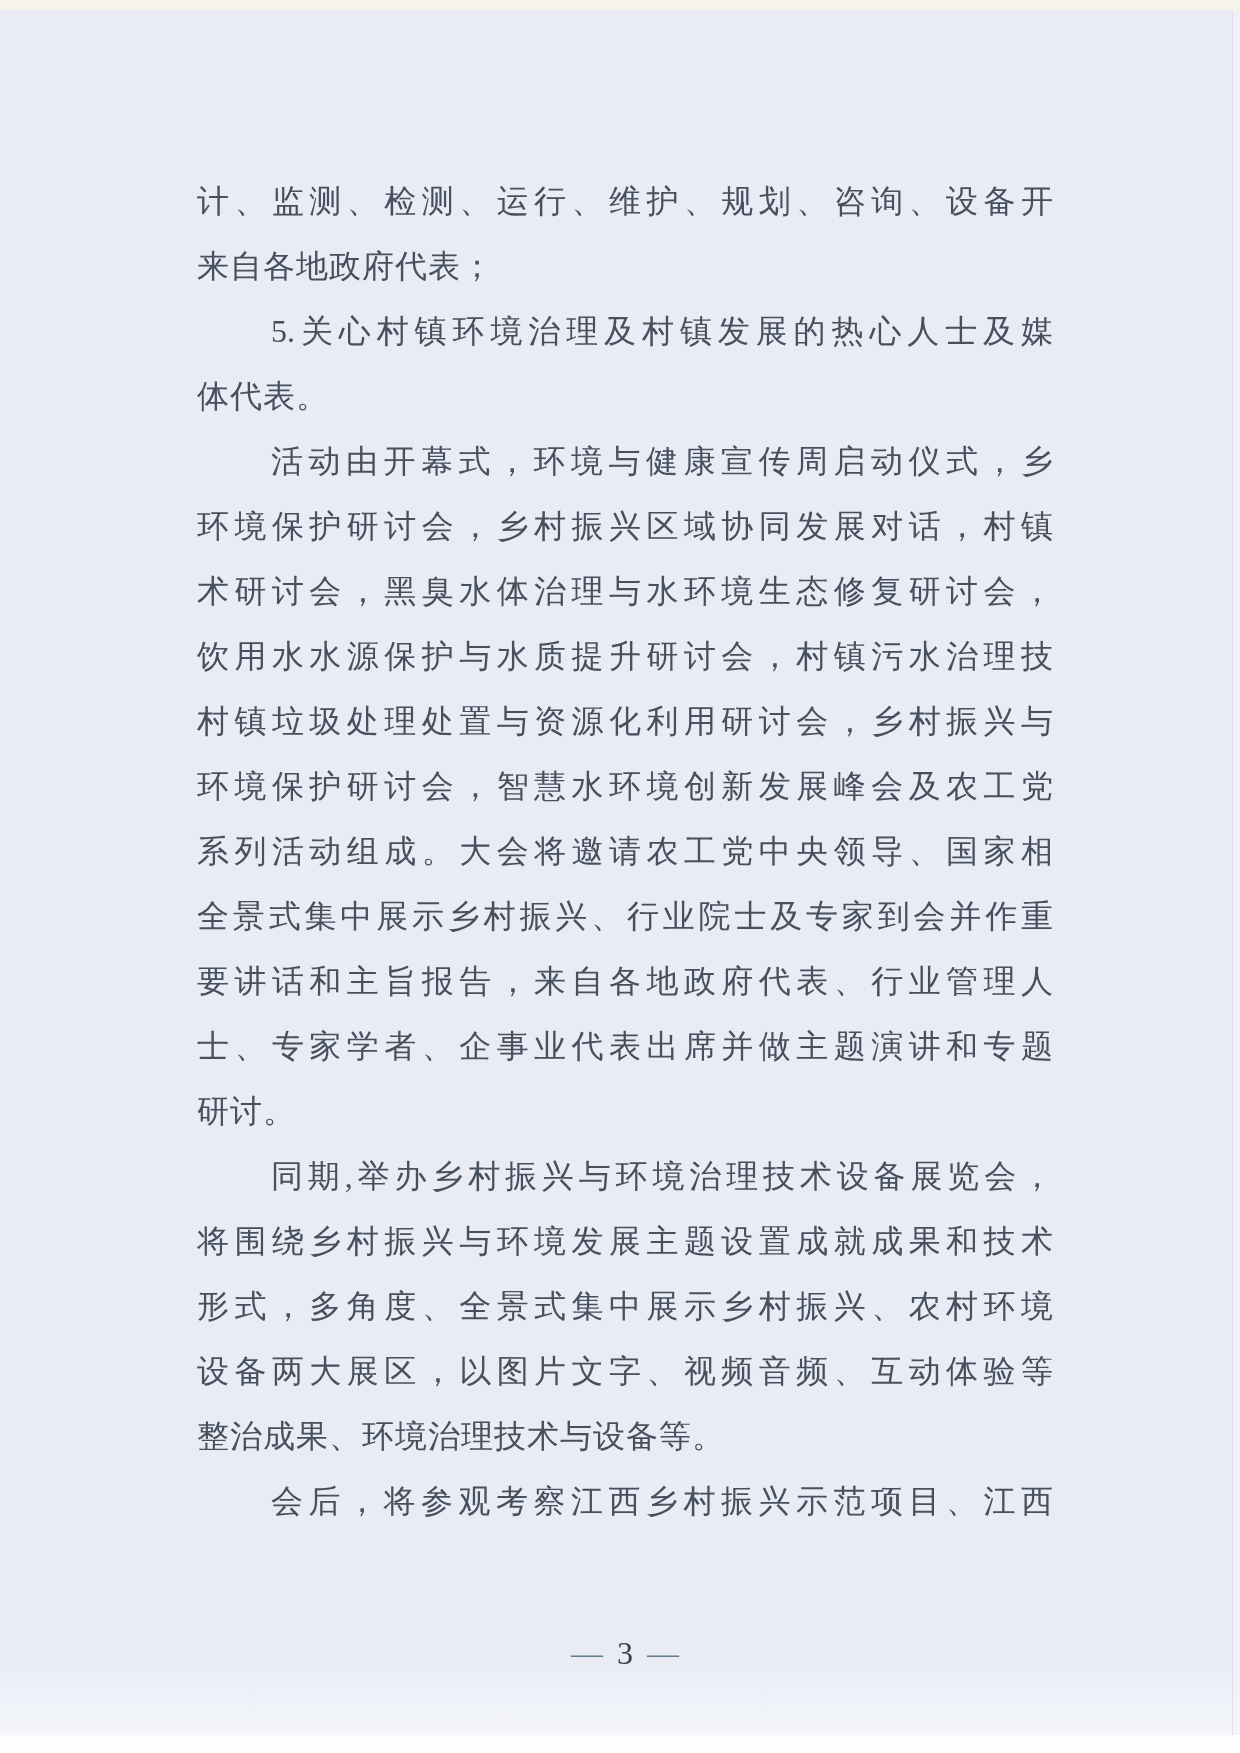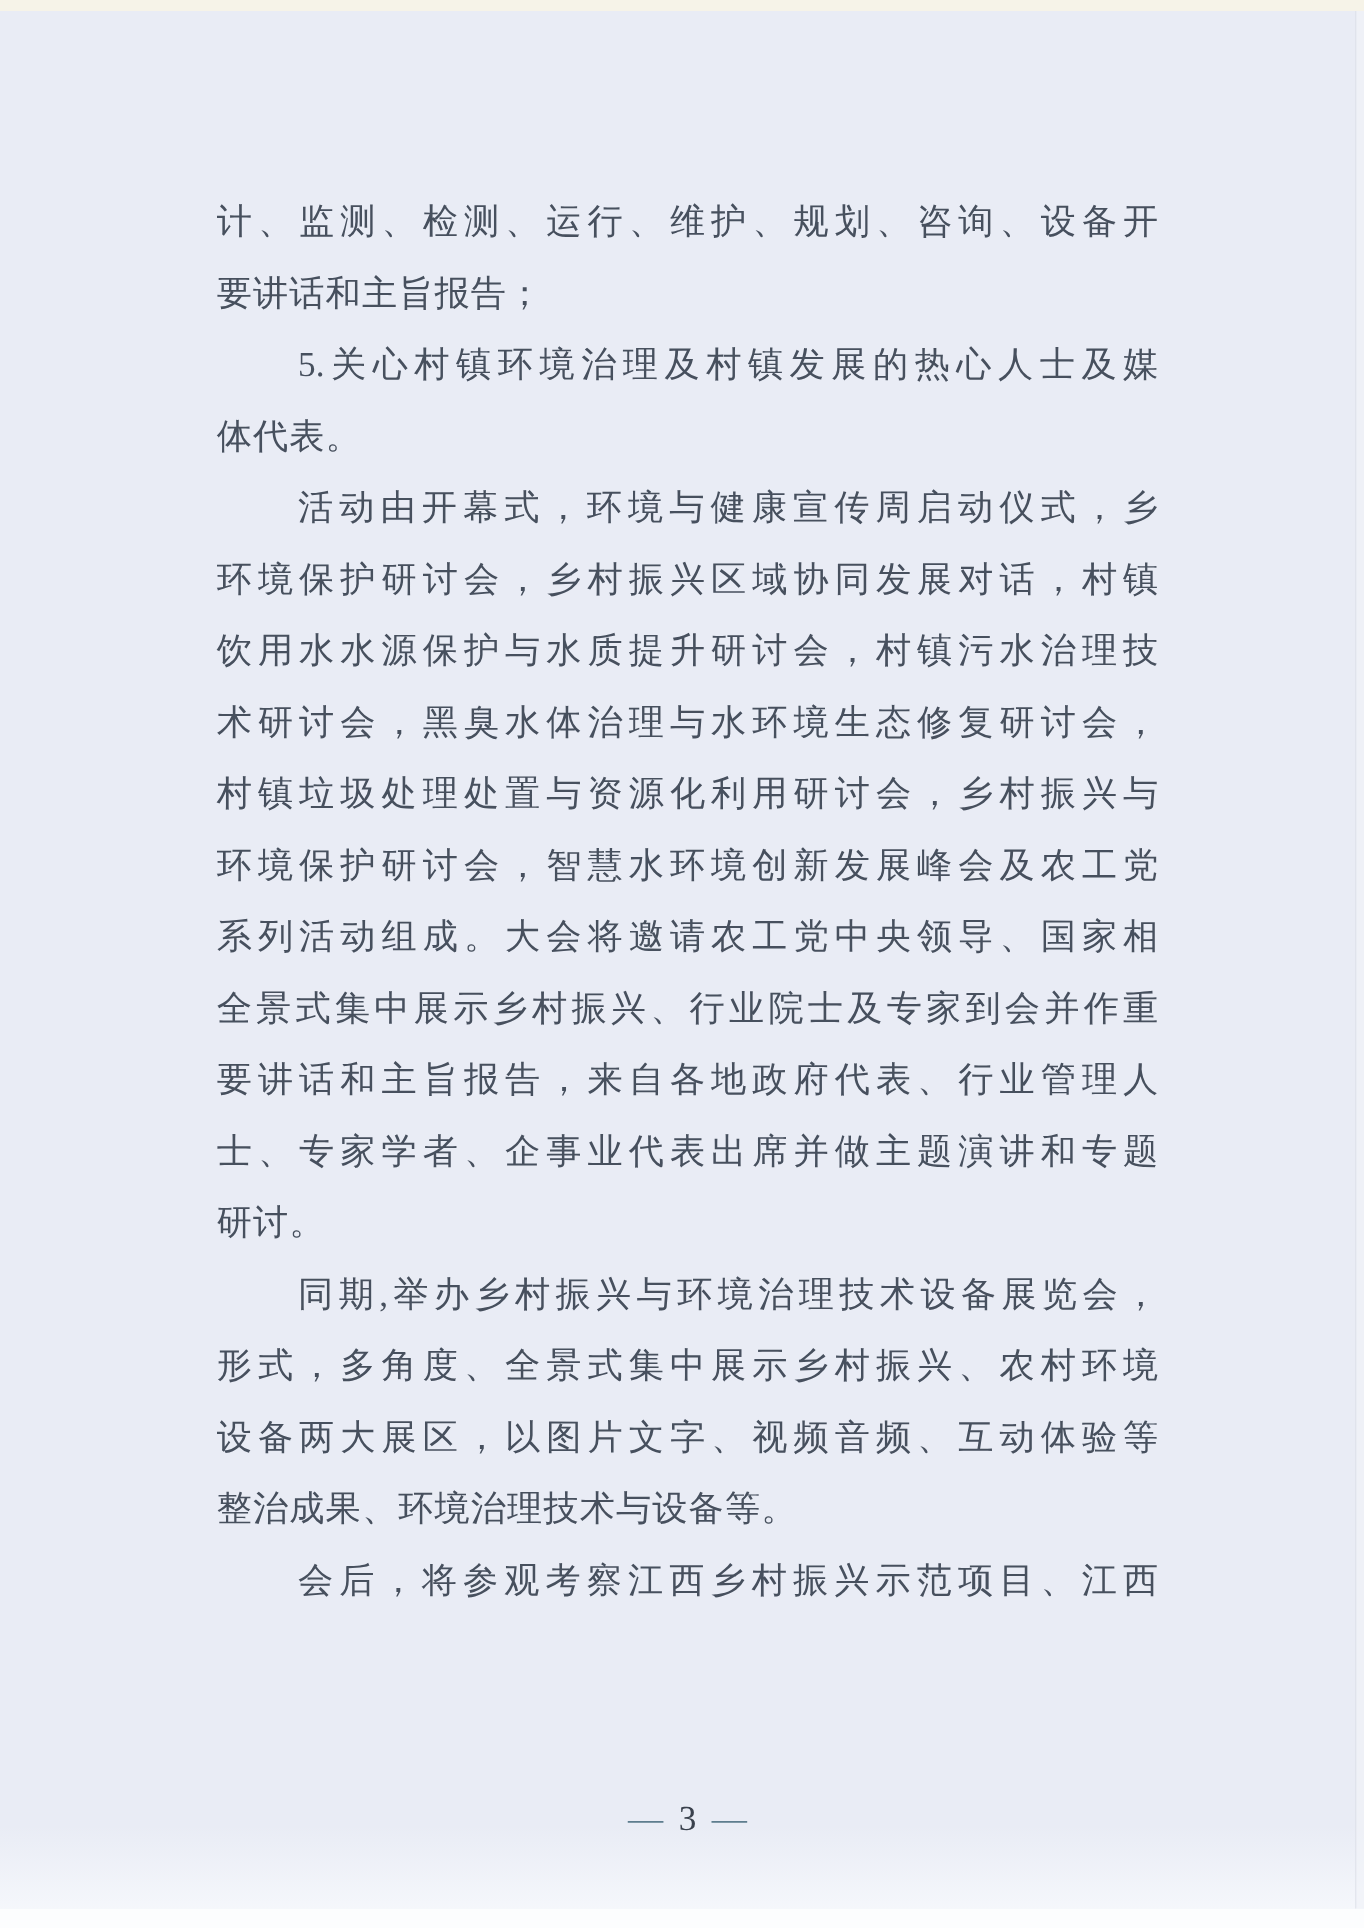--- a/index.html
+++ b/index.html
@@ -98,35 +98,36 @@
 <body>
 
 <div class="paper" style="background: rgb(233, 236, 245);">
   <div class="top-strip" style="background: rgb(246, 243, 232);"></div>
   <div class="bottom-fade"></div>
   <div class="bottom-strip" style="background: rgb(252, 253, 254);"></div>
   <div class="right-edge"></div>
 
   <div class="doc-body">
       <div class="line j">计、监测、检测、运行、维护、规划、咨询、设备开</div>
-      <div class="line">要讲话和主旨报告；</div>
+      <div class="line">来自各地政府代表；</div>
       <div class="line j ind">5.关心村镇环境治理及村镇发展的热心人士及媒</div>
       <div class="line">体代表。</div>
       <div class="line j ind">活动由开幕式，环境与健康宣传周启动仪式，乡</div>
       <div class="line j">环境保护研讨会，乡村振兴区域协同发展对话，村镇</div>
+      <div class="line j">术研讨会，黑臭水体治理与水环境生态修复研讨会，</div>
       <div class="line j">饮用水水源保护与水质提升研讨会，村镇污水治理技</div>
-      <div class="line j">术研讨会，黑臭水体治理与水环境生态修复研讨会，</div>
       <div class="line j">村镇垃圾处理处置与资源化利用研讨会，乡村振兴与</div>
       <div class="line j">环境保护研讨会，智慧水环境创新发展峰会及农工党</div>
       <div class="line j">系列活动组成。大会将邀请农工党中央领导、国家相</div>
       <div class="line j">全景式集中展示乡村振兴、行业院士及专家到会并作重</div>
       <div class="line j">要讲话和主旨报告，来自各地政府代表、行业管理人</div>
       <div class="line j">士、专家学者、企事业代表出席并做主题演讲和专题</div>
       <div class="line">研讨。</div>
       <div class="line j ind">同期,举办乡村振兴与环境治理技术设备展览会，</div>
+      <div class="line j">将围绕乡村振兴与环境发展主题设置成就成果和技术</div>
       <div class="line j">形式，多角度、全景式集中展示乡村振兴、农村环境</div>
       <div class="line j">设备两大展区，以图片文字、视频音频、互动体验等</div>
       <div class="line">整治成果、环境治理技术与设备等。</div>
       <div class="line j ind">会后，将参观考察江西乡村振兴示范项目、江西</div>
     </div>
 
   <div class="page-number">
     <span class="dash">—</span><span class="num">3</span><span class="dash">—</span>
   </div>
 </div>

